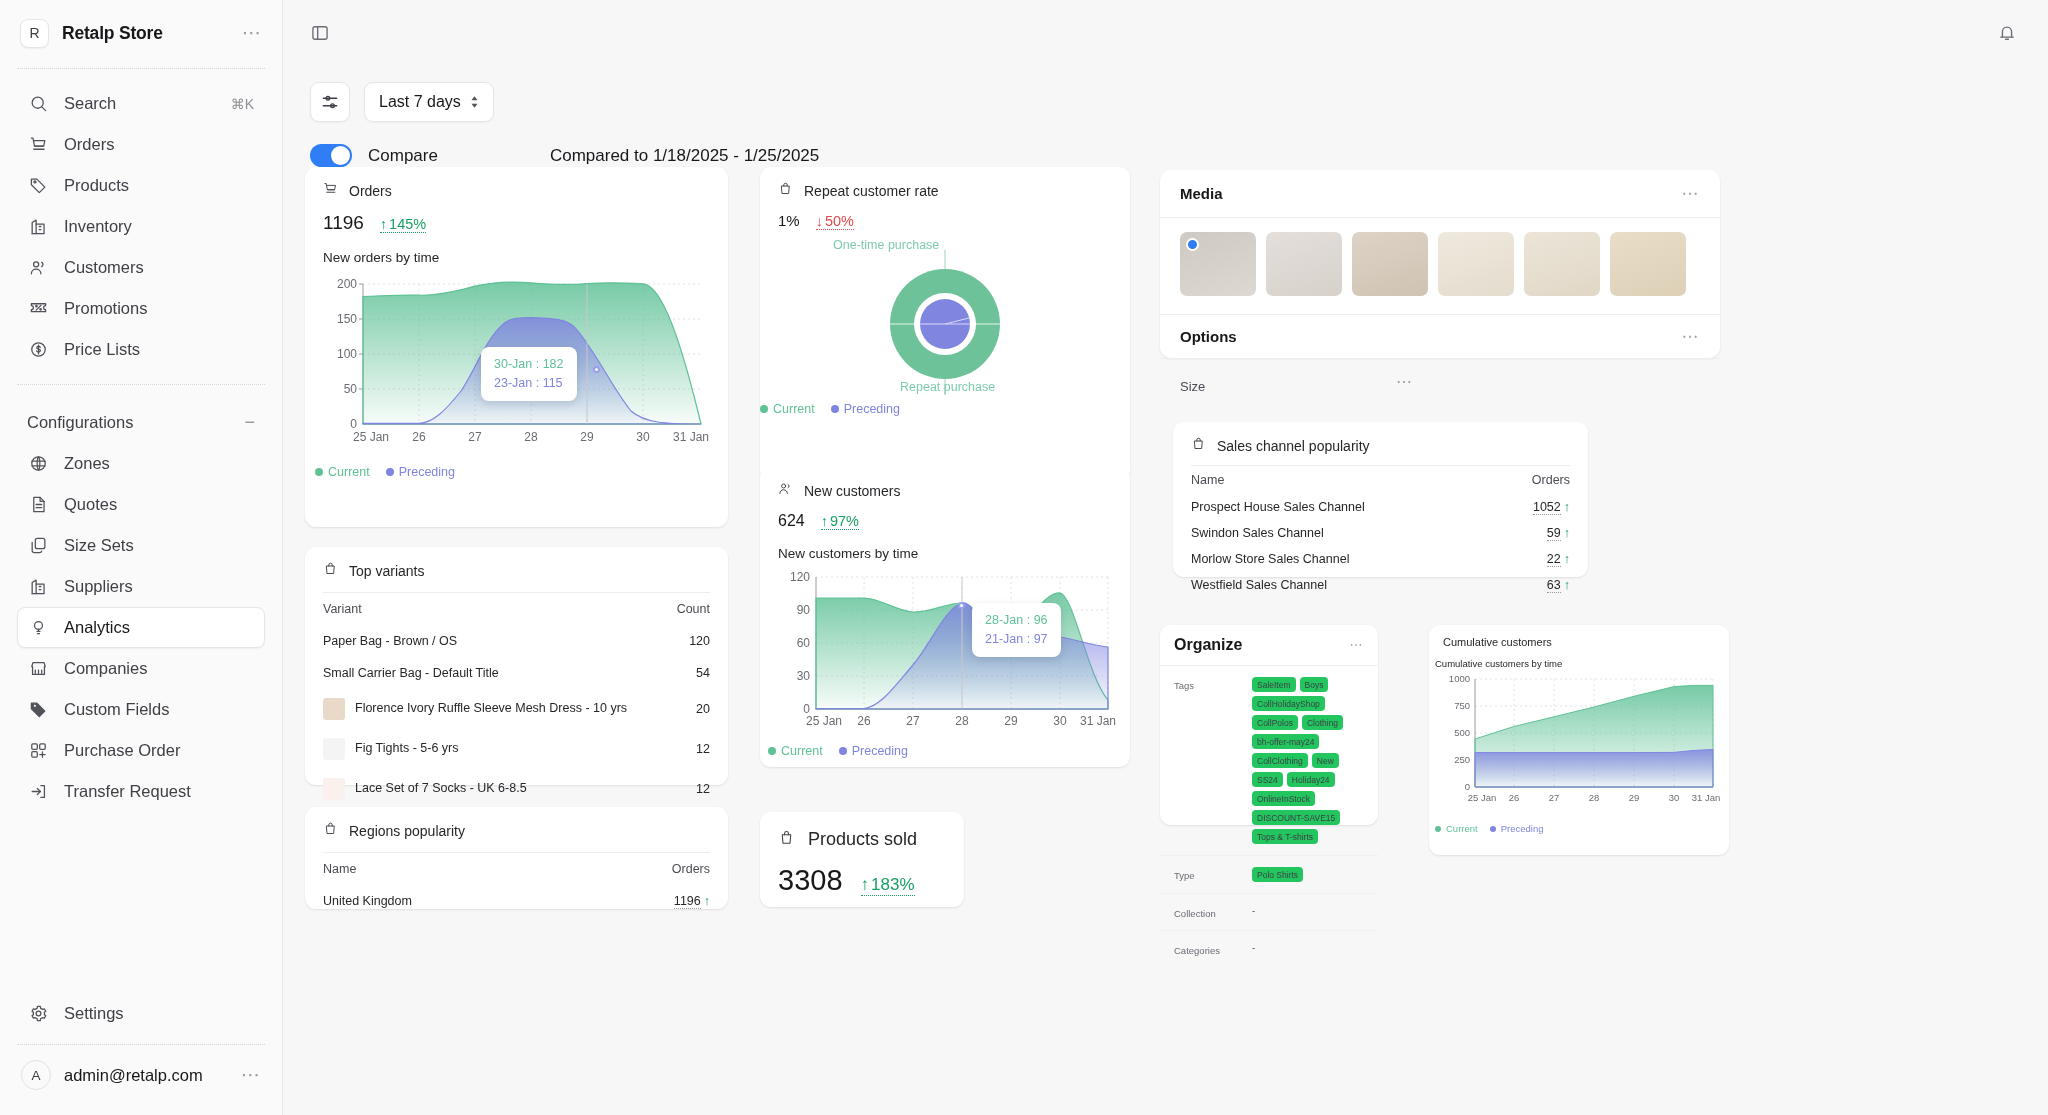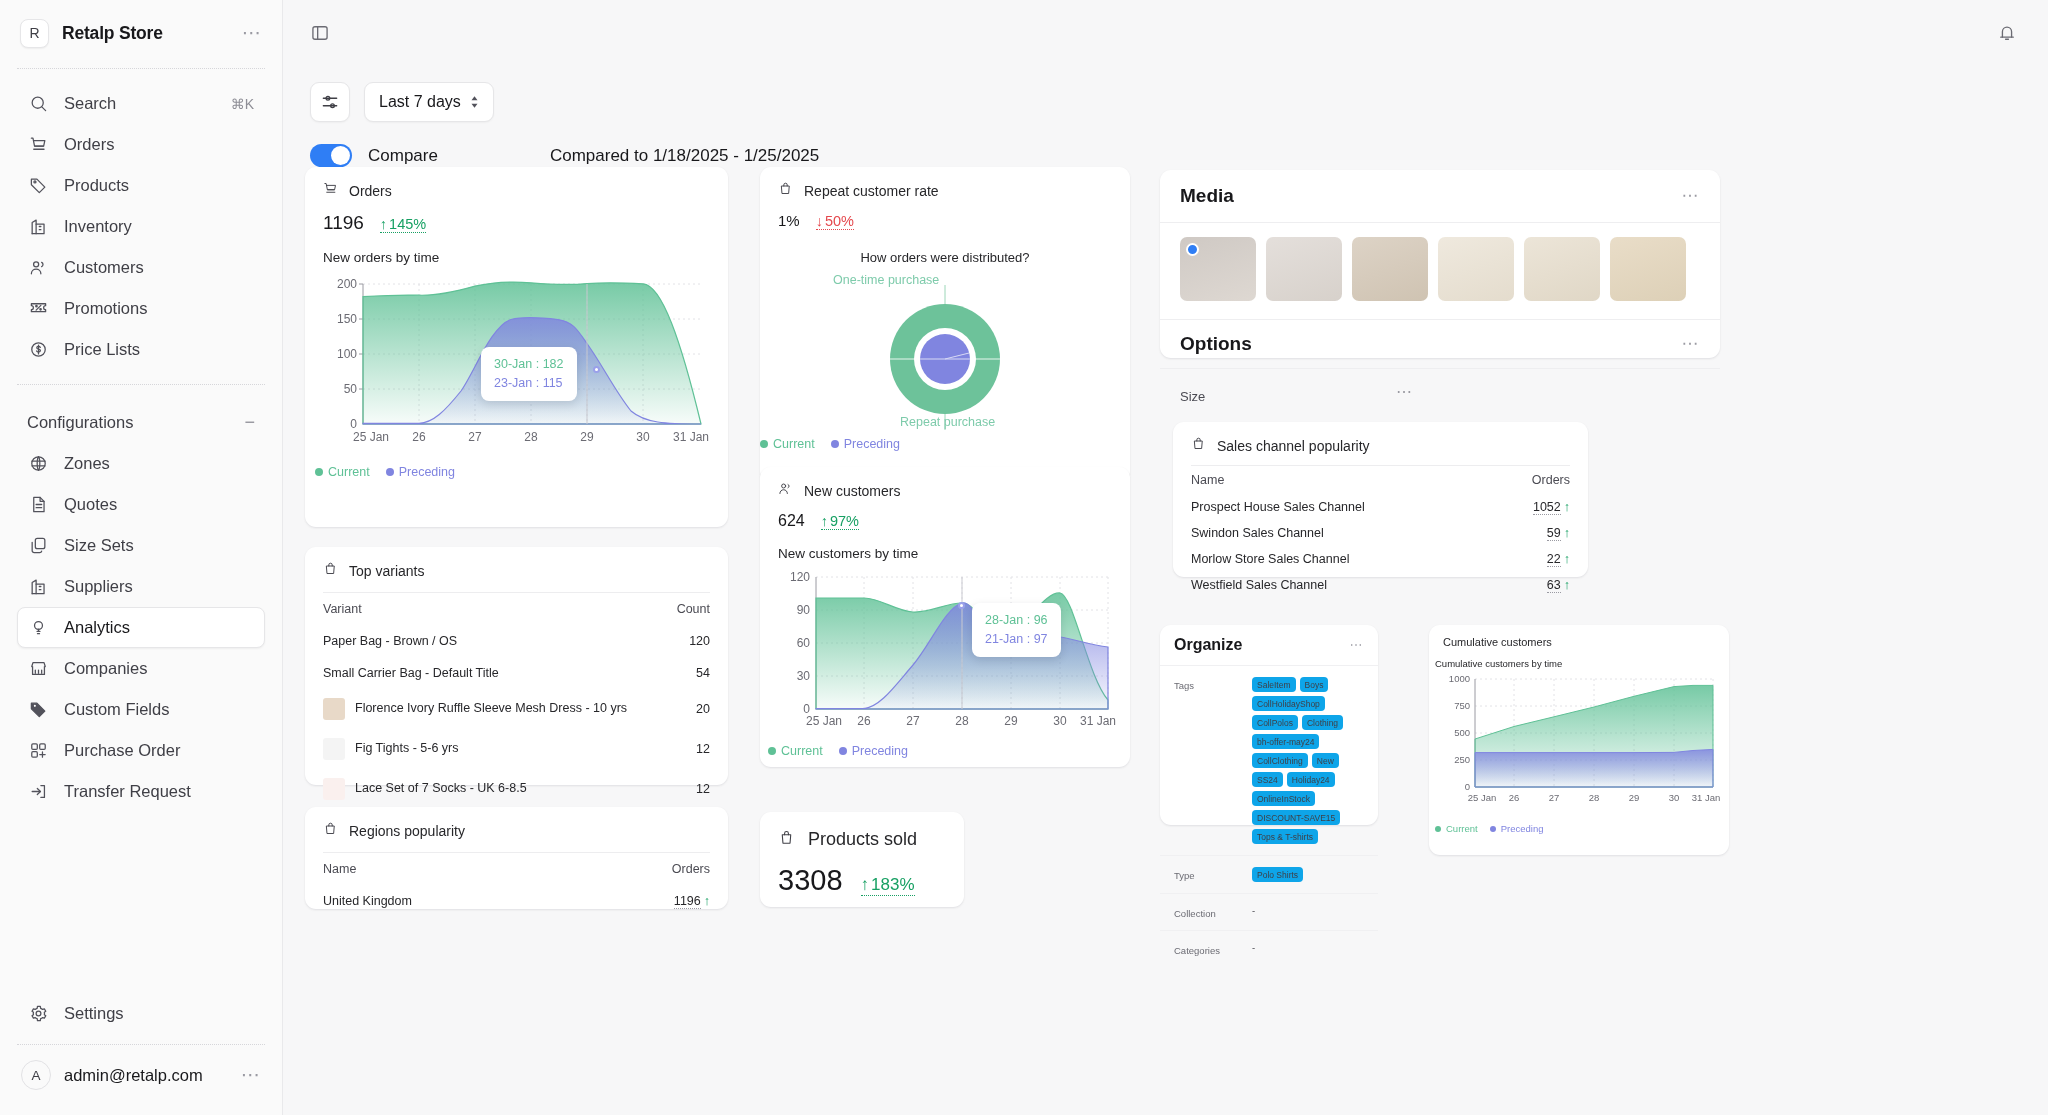--- a/index.html
+++ b/index.html
@@ -154,21 +154,21 @@
     position: absolute; background: #fff; border-radius: 8px;
     box-shadow: 0 3px 10px rgba(16,24,40,.13); padding: 8px 13px;
     font-size: 12.5px; line-height: 1.5; white-space: nowrap;
   }
   .tip .c { color: #5fc196; }
   .tip .p { color: #8085e0; }
   .tip-dot { position: absolute; width: 7px; height: 7px; border-radius: 50%; background: #fff; border: 2px solid #9aa0ea; }
 
   
   .panel-head { display: flex; align-items: center; padding: 15px 20px; }
-  .panel-title { font-size: 19px; font-weight: 600; color: #18181b; }
+  .panel-title { font-size: 15px; font-weight: 600; color: #18181b; }
   .panel-dots { margin-left: auto; color: #9a9aa2; font-size: 17px; line-height: 6px; letter-spacing: 1.5px; cursor: pointer; }
   .panel-sep { border-top: 1px solid #eeeef0; }
   .media-strip { display: flex; gap: 10px; padding: 14px 20px 18px 20px; }
   .media-thumb { width: 76px; height: 64px; border-radius: 7px; position: relative; overflow: hidden; }
   .check-badge {
     position: absolute; left: 6px; top: 6px; width: 13px; height: 13px;
     border-radius: 50%; background: #2f7ef5; border: 2px solid #fff;
   }
   .opt-row { display: flex; align-items: flex-start; padding: 14px 20px 16px 20px; }
   .opt-name { font-size: 13px; color: #4b4b53; width: 200px; padding-top: 6px; }
@@ -176,21 +176,21 @@
   .pill {
     font-size: 11px; color: #3f3f46; background: #f3f3f5;
     border-radius: 5px; padding: 4px 7px; white-space: nowrap;
   }
   .opt-dots { color: #9a9aa2; font-size: 16px; line-height: 6px; letter-spacing: 1.4px; margin-left: 16px; padding-top: 6px; cursor: pointer; }
 
   
   .org-row { display: flex; align-items: flex-start; padding: 11px 14px; border-top: 1px solid #f0f0f2; }
   .org-key { font-size: 9.5px; color: #6b6b73; width: 78px; flex: 0 0 78px; padding-top: 3px; }
   .org-val { flex: 1; display: flex; flex-wrap: wrap; gap: 4px; justify-content: flex-start; font-size: 9.5px; color: #3f3f46; }
-  .org-pill { font-size: 8.5px; color: #3f3f46; background: #0ea5e9; border-radius: 4px; padding: 2.5px 5px; white-space: nowrap; }
+  .org-pill { font-size: 8.5px; color: #3f3f46; background: #22c55e; border-radius: 4px; padding: 2.5px 5px; white-space: nowrap; }
 
   svg.chart { display: block; }
   .axis-lbl { font-size: 12px; fill: #6b6b73; font-family: "Liberation Sans", sans-serif; }
   .axis-lbl.sm { font-size: 9.5px; }
 </style>
 </head>
 <body>
 
 <div class="app">
 
@@ -631,21 +631,20 @@
                   <path d="M6 8h12l-1 12H7z"></path>
                   <path d="M9.3 8V6.2a2.7 2.7 0 015.4 0V8"></path>
                 </svg>
             </span>
             <span class="card-title">Repeat customer rate</span>
           </div>
           <div class="metric">
             <span class="metric-val" style="font-size:15px">1%</span>
             <span class="delta down">↓<span>50%</span></span>
           </div>
-          <div style="text-align:center; font-size:13px; color:#27272a; padding-top:20px;">How orders were distributed?</div>
           <div style="position:relative;">
             <svg class="chart" width="370" height="185" viewBox="0 0 370 185">
               <line x1="185" y1="20" x2="185" y2="40" stroke="#9cd6b8" stroke-width="1"></line>
               <line x1="185" y1="148" x2="185" y2="165" stroke="#9cd6b8" stroke-width="1"></line>
               <circle cx="185" cy="94" r="55" fill="#6dc29a"></circle>
               <line x1="130" y1="94" x2="240" y2="94" stroke="#e8f5ee" stroke-width="1.2"></line>
               <circle cx="185" cy="94" r="31" fill="#ffffff"></circle>
               <circle cx="185" cy="94" r="25" fill="#8085e0"></circle>
               <line x1="160" y1="94" x2="210" y2="94" stroke="#d8daf5" stroke-width="1"></line>
               <line x1="185" y1="94" x2="209" y2="88" stroke="#d8daf5" stroke-width="1"></line>

